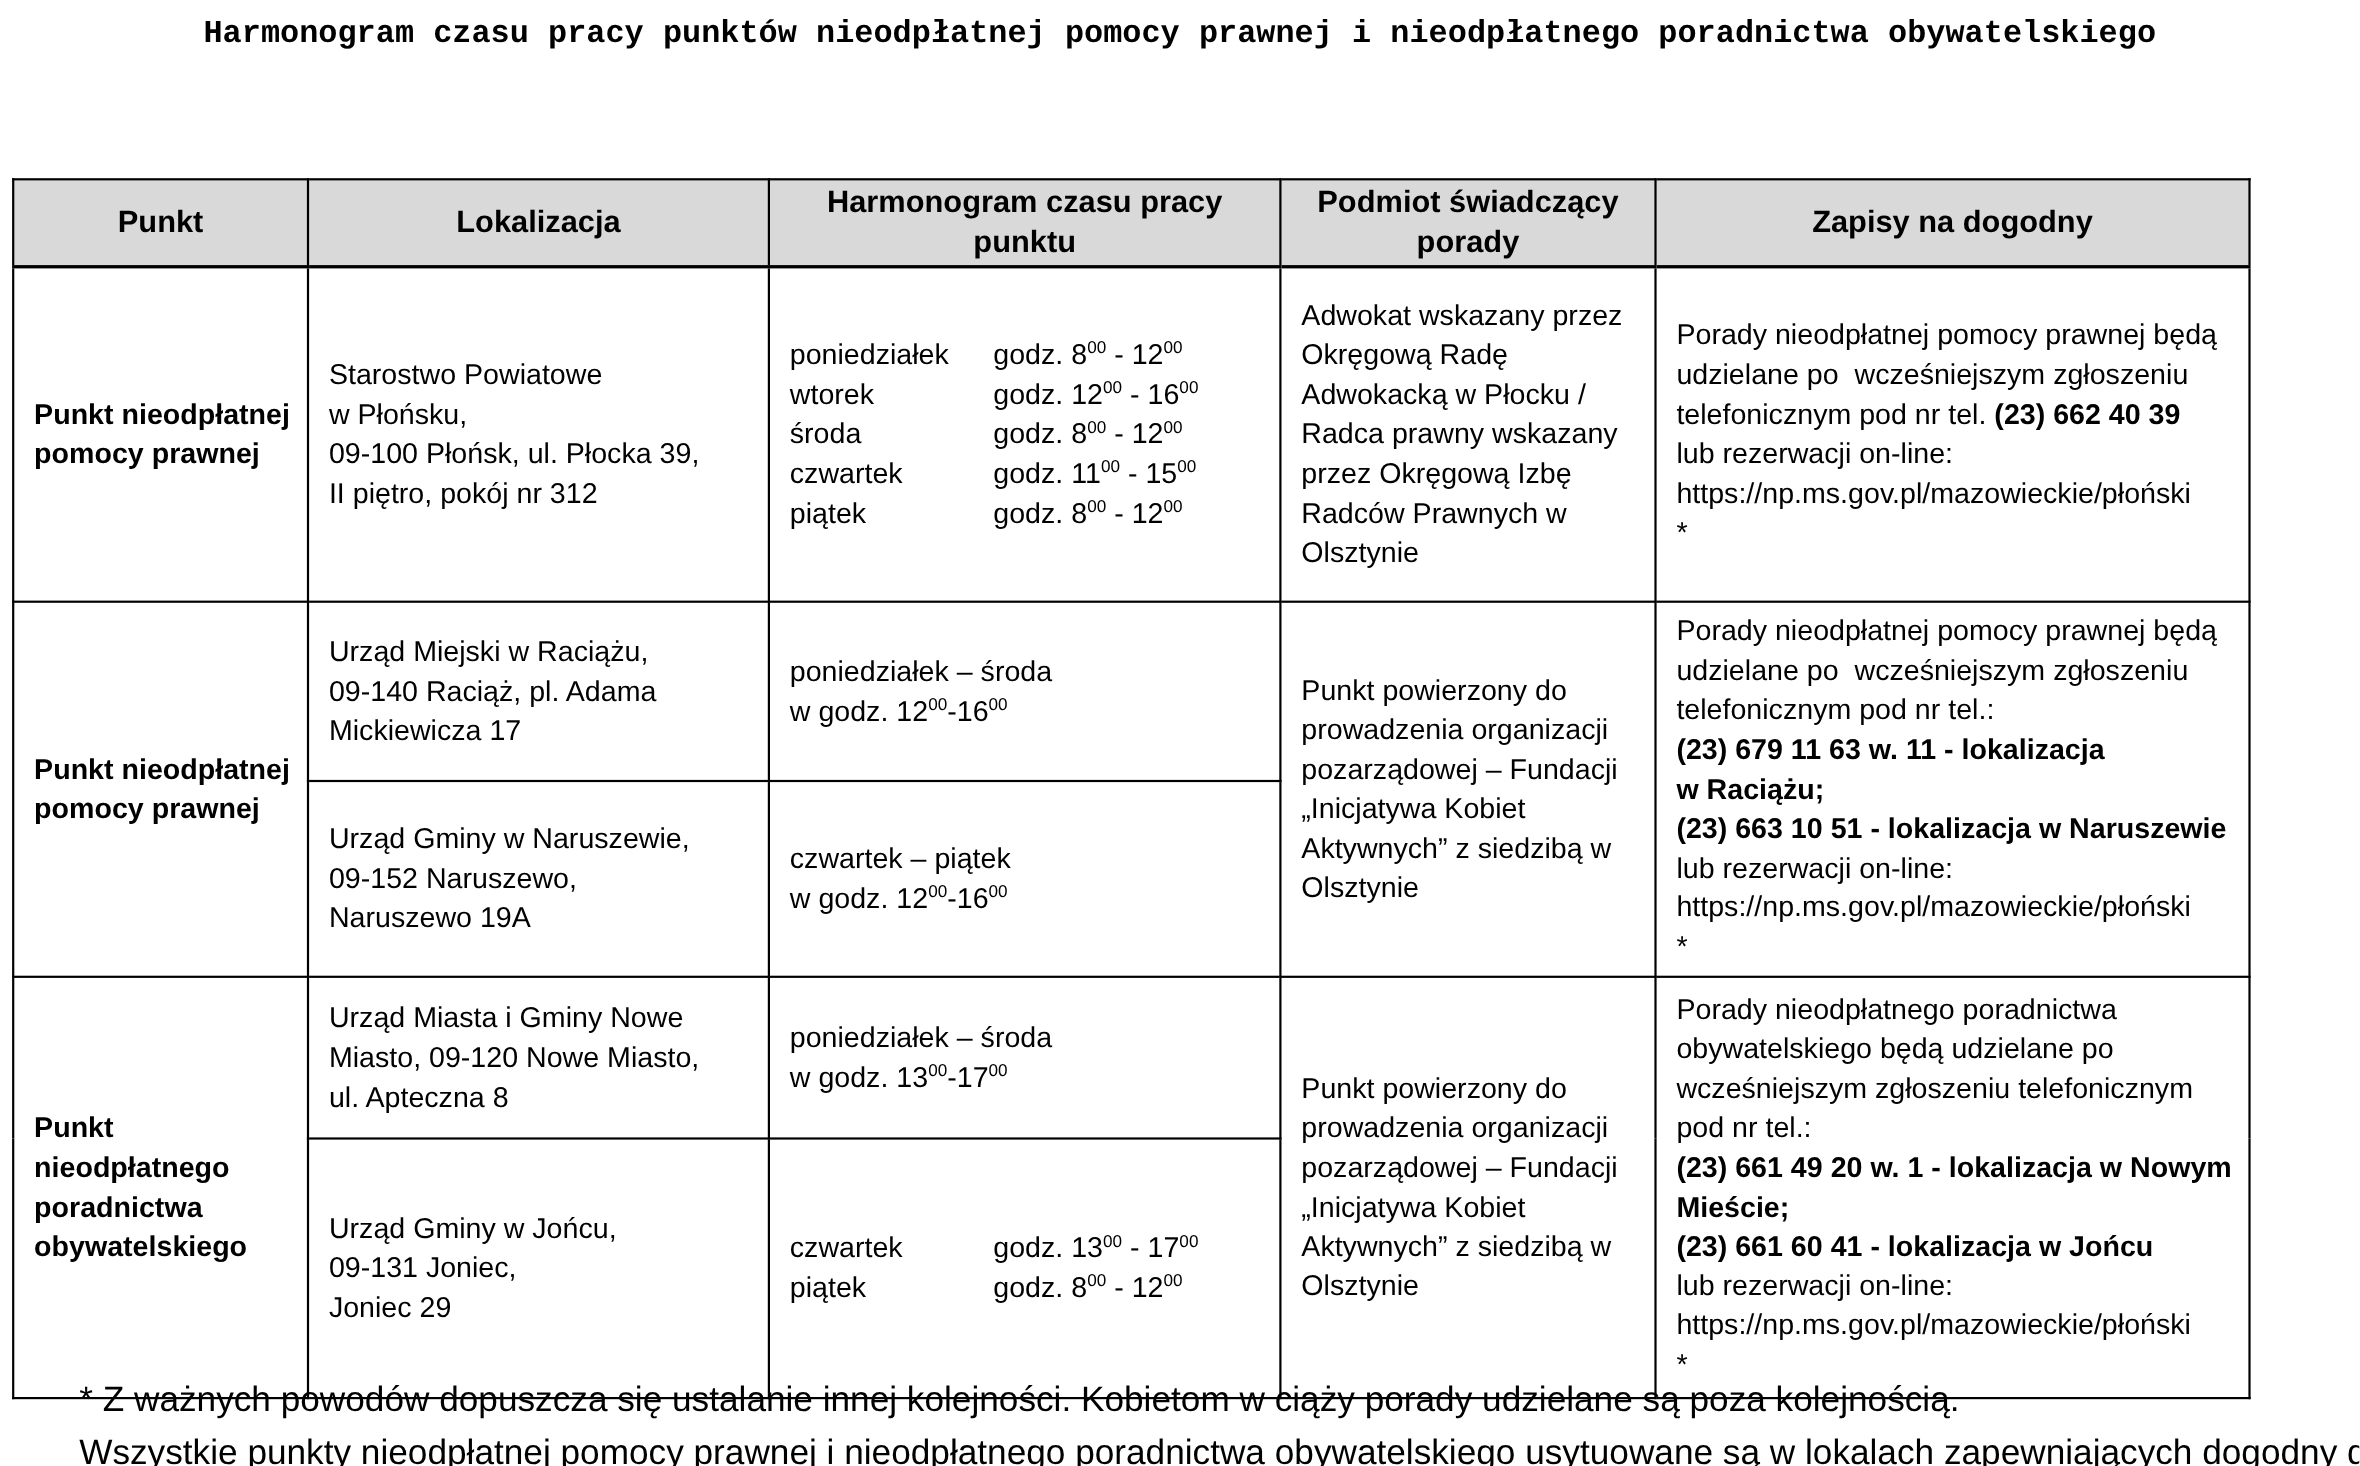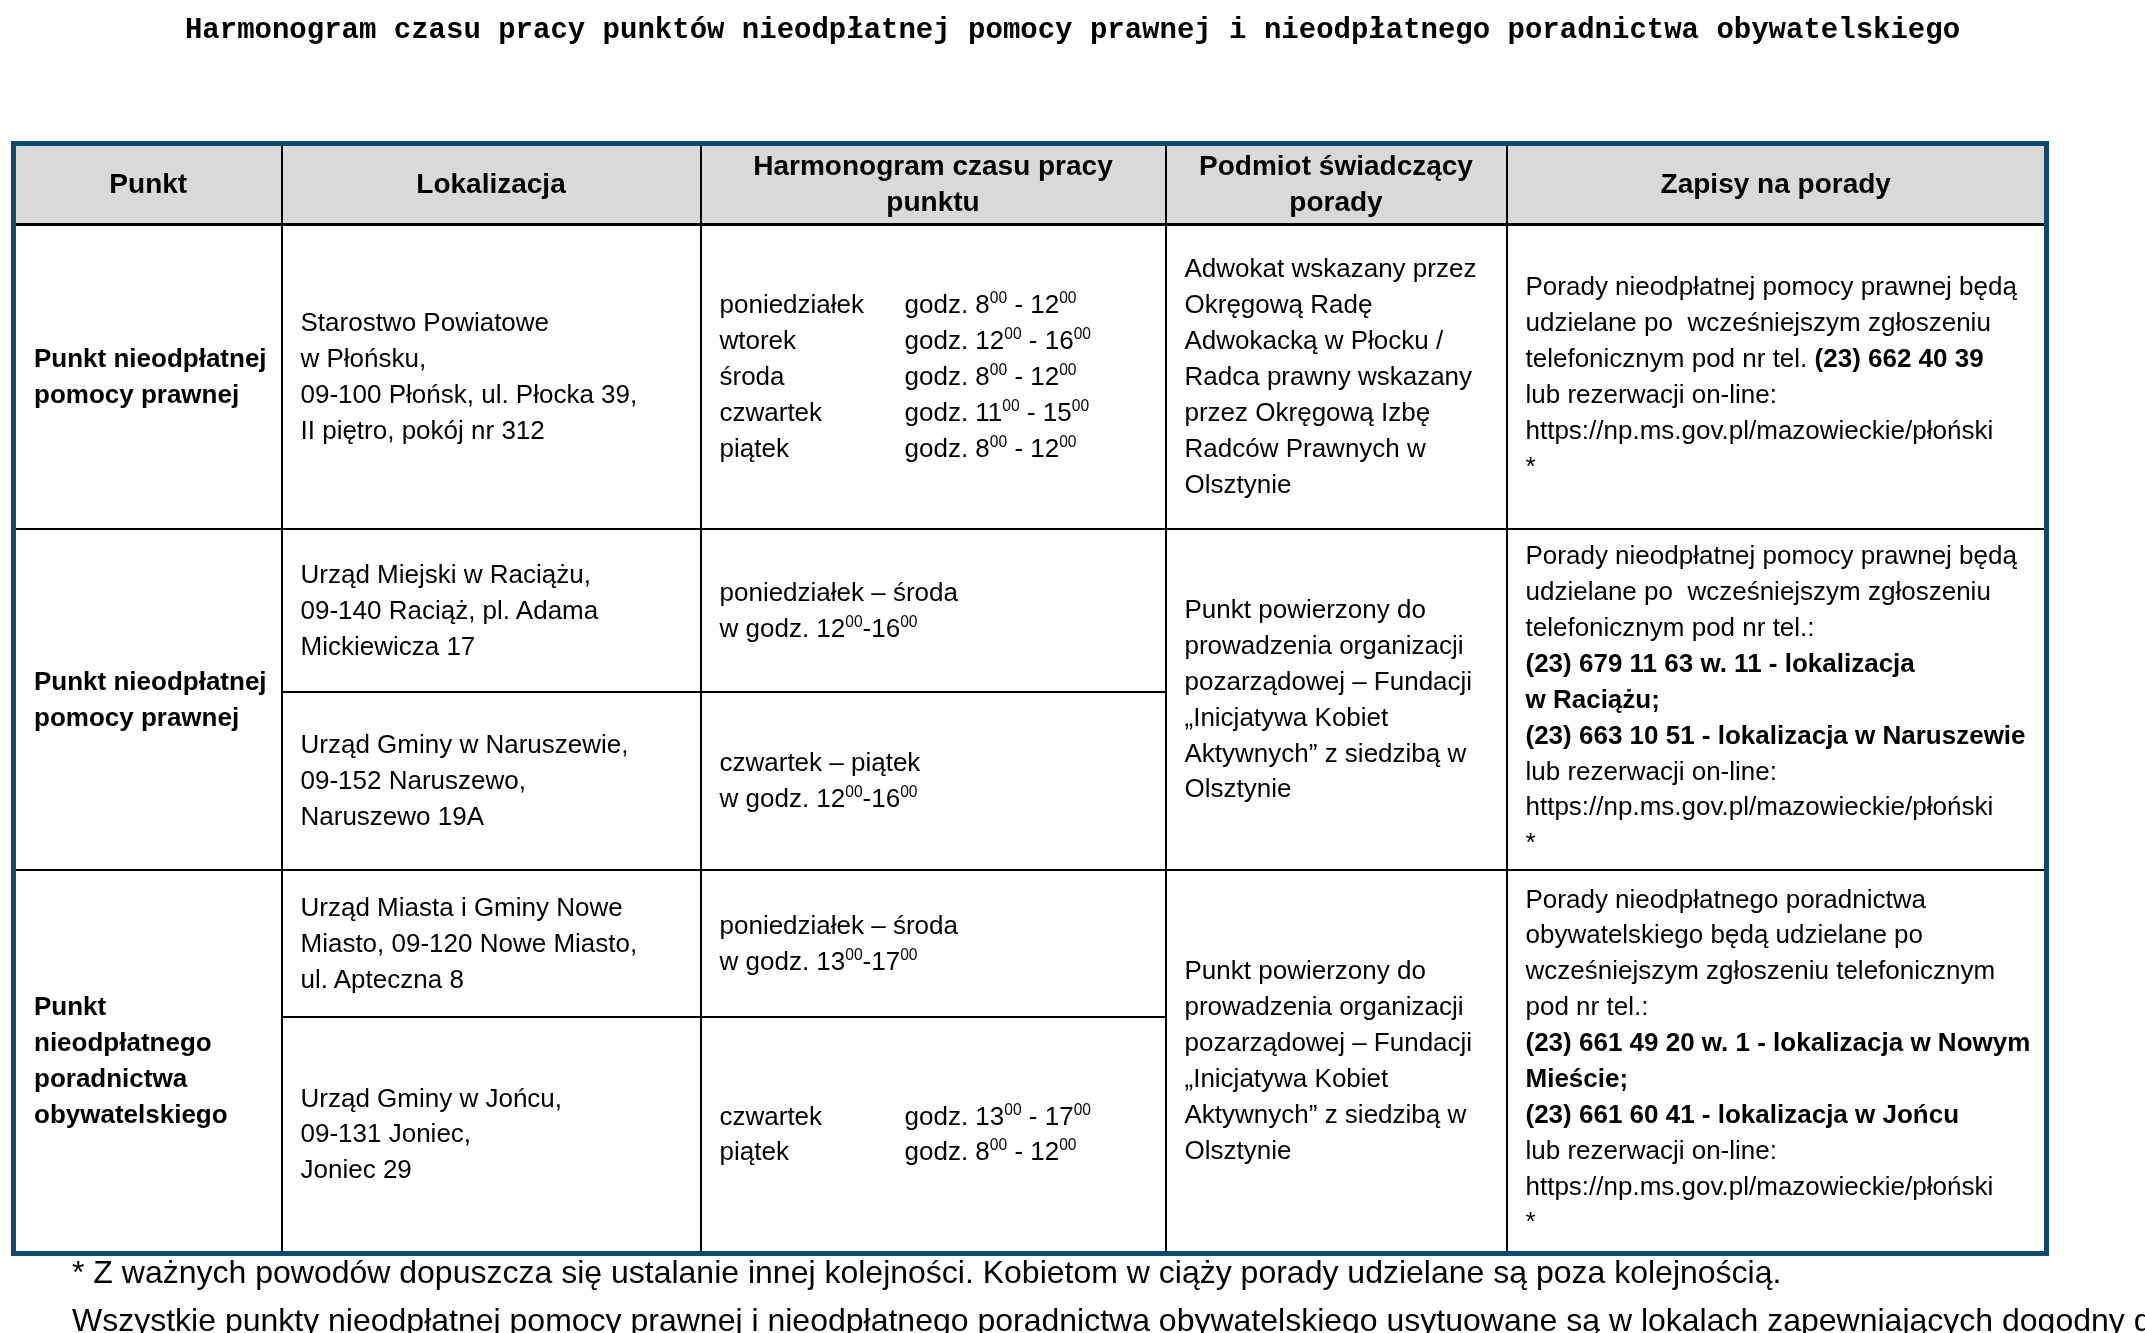--- a/index.html
+++ b/index.html
@@ -20,26 +20,26 @@
     font-weight:bold;
     font-size:29px;
     white-space:nowrap;
     font-family:Liberation Mono, monospace;
   }
   .title-line1{top:14px;}
   .title-line2{top:82px;}
 
   table.doc-table{
     position:absolute;
-    top:141px;
+    top:162px;
     left:11px;
     width:2033px;
     border-collapse:collapse;
     table-layout:fixed;
-    border:5px solid #0c4a6e;
+    border:1px solid #0c4a6e;
   }
   .doc-table th{
     background:#d9d9d9;
     border:2px solid #000;
     border-bottom:3px solid #000;
     font-weight:bold;
     font-size:28px;
     text-align:center;
     vertical-align:middle;
     height:72px;
@@ -88,21 +88,21 @@
       <col style="width:465px">
       <col style="width:341px">
       <col style="width:540px">
     </colgroup>
     <thead>
       <tr>
         <th>Punkt</th>
         <th>Lokalizacja</th>
         <th>Harmonogram czasu pracy punktu</th>
         <th>Podmiot świadczący porady</th>
-        <th>Zapisy na porady</th>
+        <th>Zapisy na dogodny</th>
       </tr>
     </thead>
     <tbody>
       <tr class="r1">
         <td class="punkt">Punkt nieodpłatnej pomocy prawnej</td>
         <td>Starostwo Powiatowe<br>w Płońsku,<br>09-100 Płońsk, ul. Płocka 39,<br>II piętro, pokój nr 312</td>
         <td>
             <div class="sched-row">
               <span class="sched-day">poniedziałek</span>
               <span class="sched-time">godz. 8<sup>00</sup> - 12<sup>00</sup></span>

